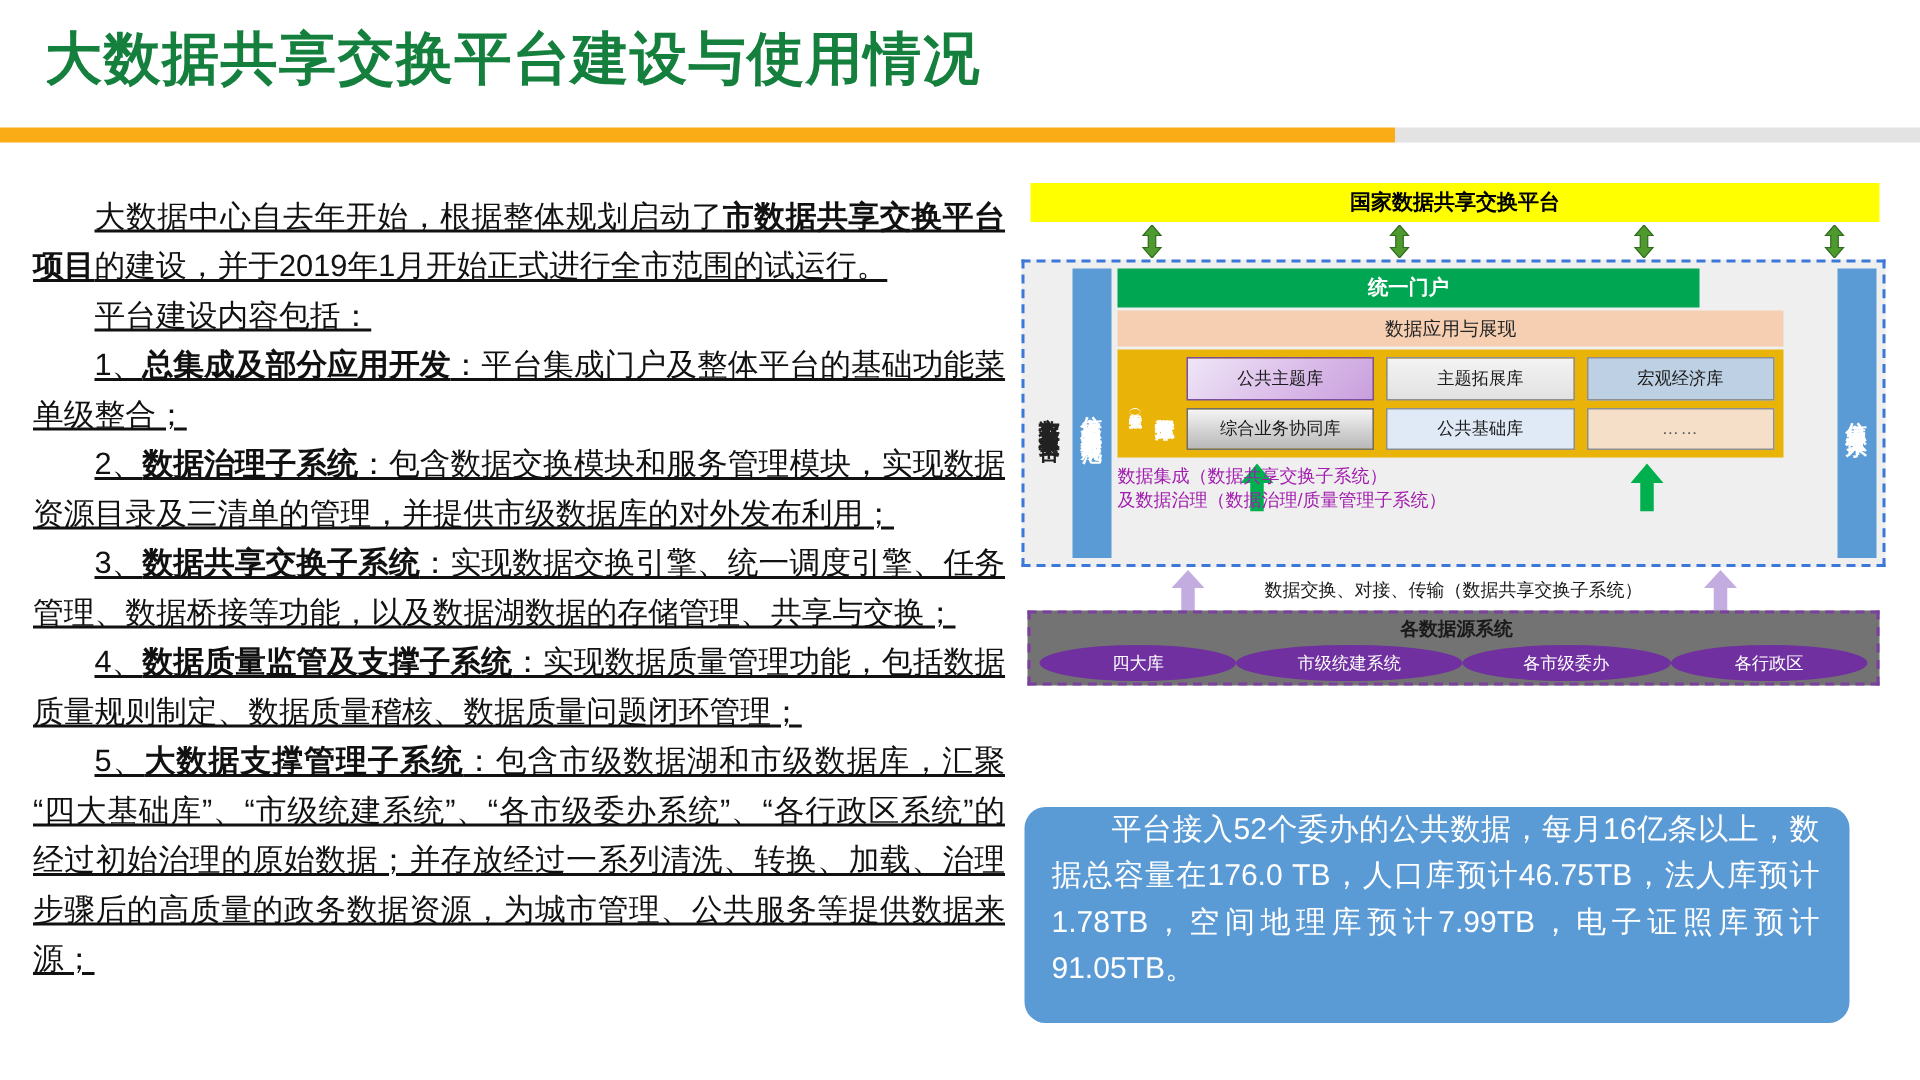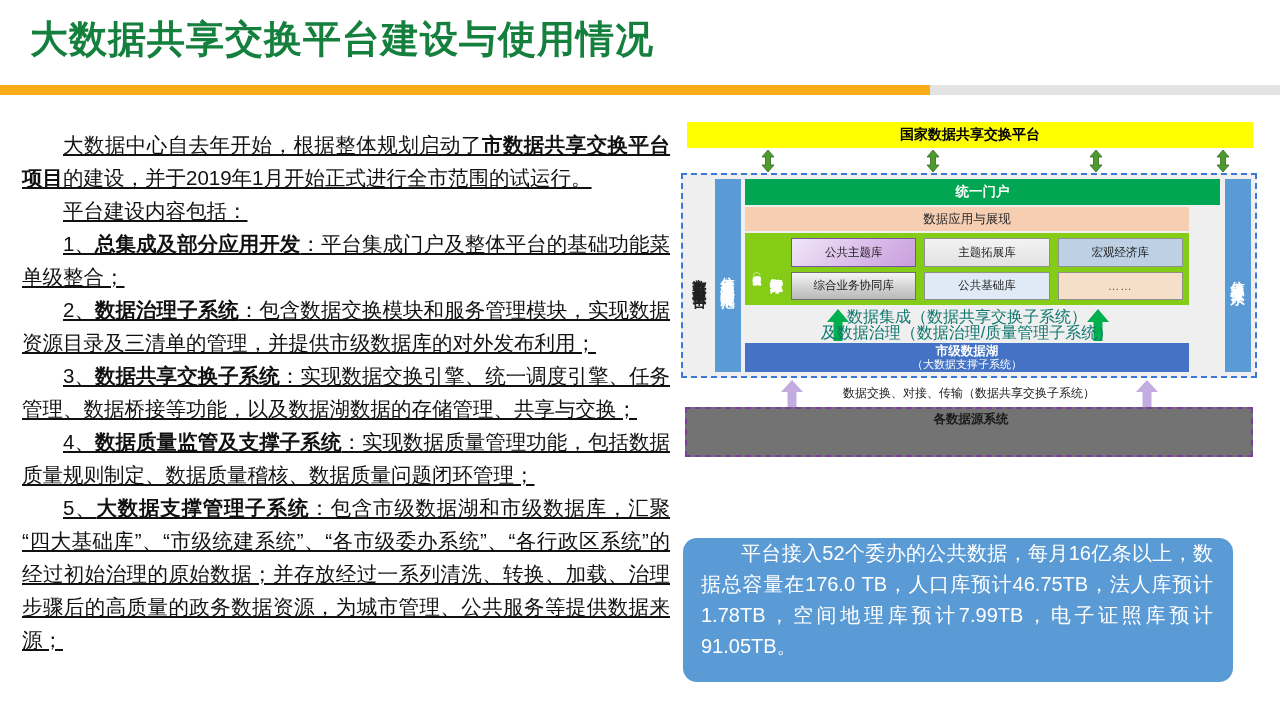--- a/index.html
+++ b/index.html
@@ -131,40 +131,40 @@
     font-size: 14px;
   }
   .inner-col {
     position: absolute;
     left: 62px; top: 4px;
     width: 444px; height: 193px;
   }
   .portal-bar {
     position: absolute;
     left: 0; top: 0;
-    width: 475px; height: 26px;
+    width: 388px; height: 26px;
     background: #00A651;
     color: #ffffff;
     font-size: 13.5px; font-weight: bold;
     display: flex; align-items: center; justify-content: center;
   }
   .app-bar {
     position: absolute;
     left: 0; top: 28px;
     width: 444px; height: 24px;
     background: #F6CFB2;
     color: #262626;
     font-size: 12.5px; font-weight: normal;
     display: flex; align-items: center; justify-content: center;
   }
   .db-panel {
     position: absolute;
     left: 0; top: 54px;
     width: 444px; height: 72px;
-    background: #84cc16;
+    background: #eab308;
   }
   .db-vlabel-sub {
     position: absolute;
     left: 4px; top: 6px;
     width: 16px; height: 60px;
     writing-mode: vertical-rl; text-orientation: upright;
     font-size: 9px; color: #ffffff; letter-spacing: 0px;
     display: flex; align-items: center; justify-content: center;
     line-height: 10px;
   }
@@ -202,24 +202,24 @@
   .integ-zone {
     position: absolute;
     left: 0; top: 128px;
     width: 444px; height: 36px;
     background: #EFEFEF;
   }
   .integ-text {
     position: absolute;
     left: 0; top: 2px;
     width: 444px;
-    text-align: center;
-    font-size: 16px;
+    text-align: left;
+    font-size: 12px;
     line-height: 16px;
-    color: #0f766e;
+    color: #a21caf;
   }
   .up-arrow-green {
     position: absolute;
     top: 2px;
     width: 22px; height: 32px;
   }
   .lake-bar {
     position: absolute;
     left: 0; top: 164px;
     width: 444px; height: 29px;
@@ -376,39 +376,41 @@
         </svg>
         <svg class="up-arrow-green" style="left:342px" viewBox="0 0 22 32">
           <polygon points="11,0 22,13 15.5,13 15.5,32 6.5,32 6.5,13 0,13" fill="#00B04F"></polygon>
         </svg>
         <div class="integ-text">
           <div>数据集成（数据共享交换子系统）</div>
           <div>及数据治理（数据治理/质量管理子系统）</div>
         </div>
       </div>
 
-      <div class="lake-bar">
-        <span class="lake-t1">市级数据湖</span>
-        <span class="lake-t2">（大数据支撑子系统）</span>
-      </div>
 
     </div>
   </div>
 
   <div class="transfer-row">
     <svg class="up-arrow-purple" style="left:100px" viewBox="0 0 22 28">
       <polygon points="11,0 22,12 15.5,12 15.5,28 6.5,28 6.5,12 0,12" fill="#C3ACE0"></polygon>
     </svg>
     <svg class="up-arrow-purple" style="left:455px" viewBox="0 0 22 28">
       <polygon points="11,0 22,12 15.5,12 15.5,28 6.5,28 6.5,12 0,12" fill="#C3ACE0"></polygon>
     </svg>
     <div class="transfer-text">数据交换、对接、传输（数据共享交换子系统）</div>
   </div>
 
   <div class="src-box">
     <div class="src-title">各数据源系统</div>
+    <div class="src-pills">
+      <div class="pill pill-0">四大库</div>
+      <div class="pill pill-1">市级统建系统</div>
+      <div class="pill pill-2">各市级委办</div>
+      <div class="pill pill-3">各行政区</div>
+    </div>
   </div>
 
 </div>
 
 <div class="callout">
   <p>平台接入52个委办的公共数据，每月16亿条以上，数据总容量在176.0 TB，人口库预计46.75TB，法人库预计1.78TB，空间地理库预计7.99TB，电子证照库预计91.05TB。</p>
 </div>
 
 </body></html>

